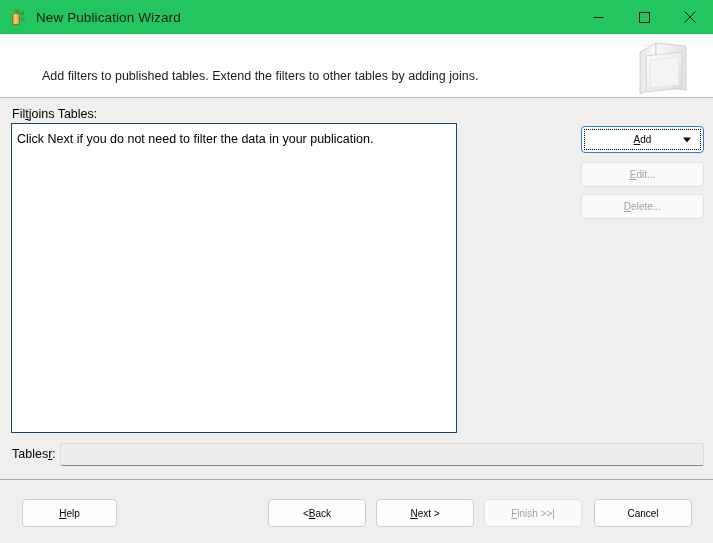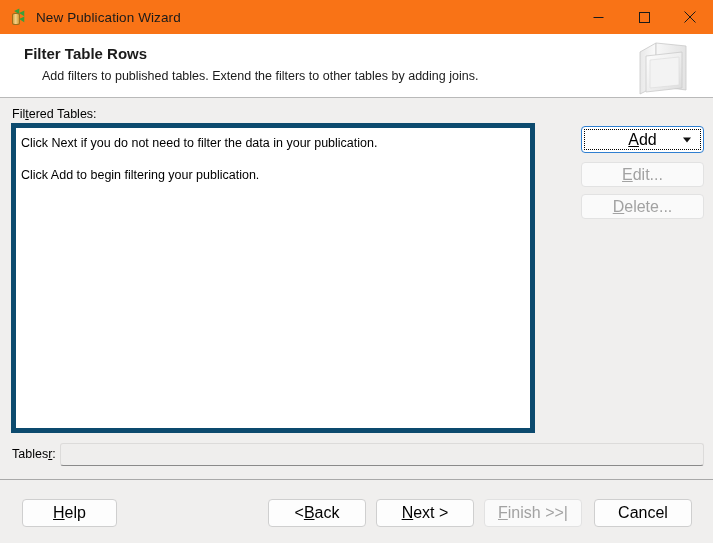--- a/index.html
+++ b/index.html
@@ -15,21 +15,21 @@
     color: #000;
     overflow: hidden;
     position: relative;
   }
 
   
   .titlebar {
     position: absolute;
     left: 0; top: 0;
     width: 713px; height: 34px;
-    background: #f97316;
+    background: #22c55e;
     display: flex;
     align-items: center;
   }
   .title-icon {
     width: 18px; height: 18px;
     margin-left: 9px;
     position: relative;
     flex: 0 0 auto;
   }
   .title-icon .cyl {
@@ -102,39 +102,39 @@
 
   
   .lbl-filtered {
     position: absolute;
     left: 12px; top: 107px;
     font-size: 12.5px;
   }
   .listbox {
     position: absolute;
     left: 11px; top: 123px;
-    width: 524px; height: 310px;
+    width: 446px; height: 310px;
     background: #ffffff;
-    border: 5px solid #0c4a6e;
+    border: 1px solid #0c4a6e;
     box-sizing: border-box;
   }
   .list-line {
     position: absolute;
     left: 5px;
     font-size: 12.5px;
     color: #000;
     white-space: nowrap;
   }
   .list-line.l1 { top: 8px; }
   .list-line.l2 { top: 40px; }
 
   
   .btn {
     font-family: "Liberation Sans", sans-serif;
-    font-size: 16px;
+    font-size: 10px;
     color: #000;
     background: #fdfdfd;
     border: 1px solid #cfcfcf;
     border-radius: 4px;
     box-sizing: border-box;
     display: flex;
     align-items: center;
     justify-content: center;
     position: absolute;
     padding: 0;
@@ -232,21 +232,20 @@
     <div class="winbtn">
       <svg width="12" height="12" viewBox="0 0 12 12">
           <line x1="0.5" y1="0.5" x2="11.5" y2="11.5" stroke="#1a1a1a" stroke-width="1"></line>
           <line x1="11.5" y1="0.5" x2="0.5" y2="11.5" stroke="#1a1a1a" stroke-width="1"></line>
         </svg>
     </div>
   </div>
 </div>
 
 <div class="header">
-  <div class="header-title">Filter Table Rows</div>
   <div class="header-sub">Add filters to published tables. Extend the filters to other tables by adding joins.</div>
   <svg class="header-icon" viewBox="0 0 62 62">
     <defs>
       <linearGradient id="gFront" x1="0" y1="0" x2="1" y2="1">
         <stop offset="0%" stop-color="#fdfdfd"></stop>
         <stop offset="55%" stop-color="#ededed"></stop>
         <stop offset="100%" stop-color="#dcdcdc"></stop>
       </linearGradient>
       <linearGradient id="gSide" x1="0" y1="0" x2="1" y2="0">
         <stop offset="0%" stop-color="#e8e8e8"></stop>
@@ -257,25 +256,24 @@
         <stop offset="100%" stop-color="#e3e3e3"></stop>
       </linearGradient>
     </defs>
     <polygon points="6,14 22,5 22,48 6,56" fill="url(#gSide)" stroke="#c7c7c7" stroke-width="0.8"></polygon>
     <polygon points="22,5 52,8 52,52 22,48" fill="url(#gTop)" stroke="#c9c9c9" stroke-width="0.8"></polygon>
     <polygon points="12,18 48,14 48,50 12,54" fill="url(#gFront)" stroke="#cacaca" stroke-width="0.8"></polygon>
     <polygon points="16,22 45,19 45,47 16,50" fill="#f3f3f3" stroke="#dadada" stroke-width="0.6"></polygon>
   </svg>
 </div>
 
-<div class="lbl-filtered"><span>Fil</span><span class="acc">t</span><span>ered Tables:</span></div>
+<div class="lbl-filtered"><span>Fil</span><span class="acc">t</span><span>joins Tables:</span></div>
 
 <div class="listbox">
   <div class="list-line l1">Click Next if you do not need to filter the data in your publication.</div>
-  <div class="list-line l2">Click Add to begin filtering your publication.</div>
 </div>
 
 <div class="btn btn-add">
   <span class="addlabel"><span></span><span class="acc">A</span><span>dd</span></span>
   <span class="caret"></span>
   <span class="focusring"></span>
 </div>
 
 <div class="btn btn-edit disabled">
     <span></span>

